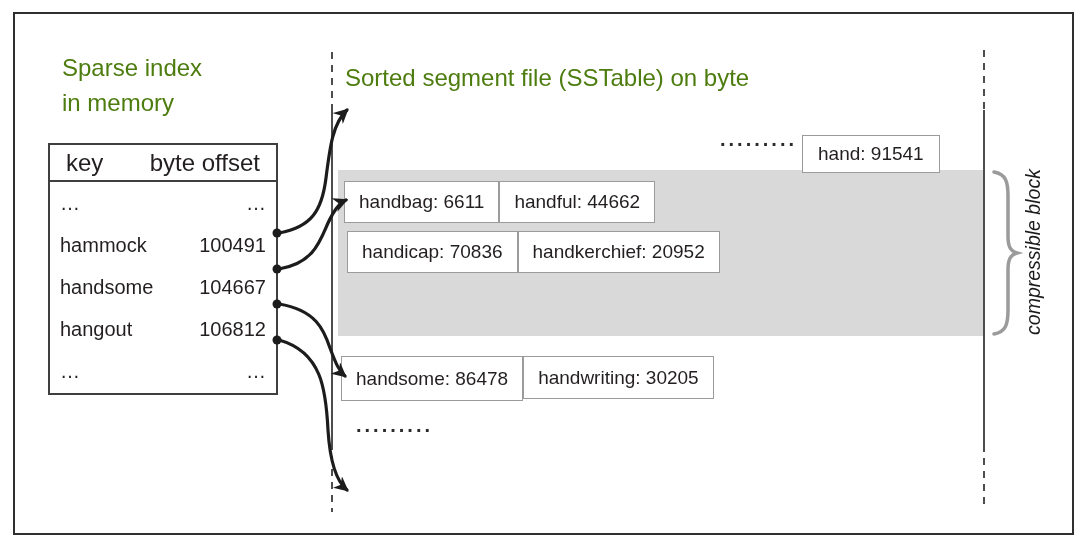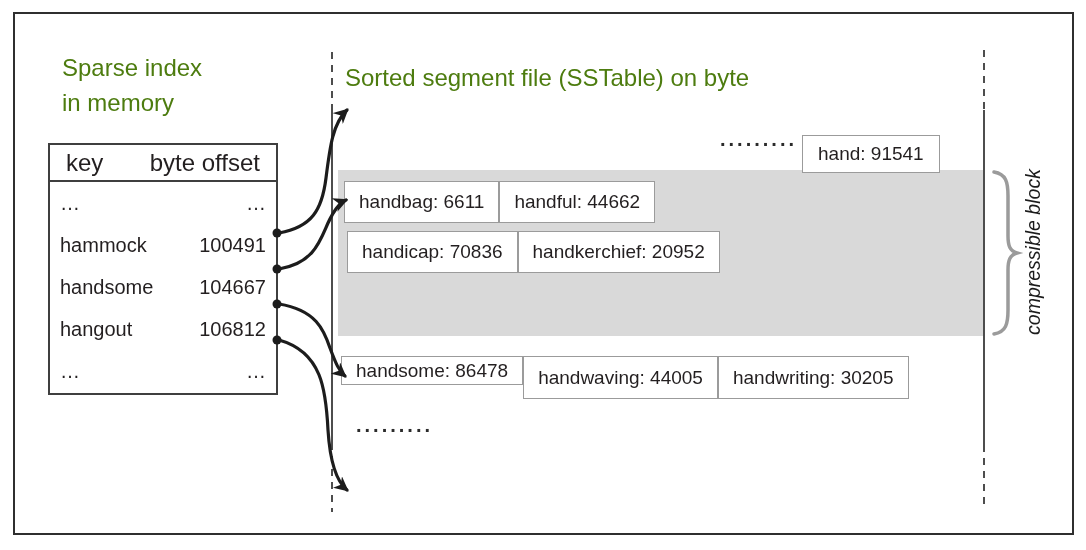--- a/index.html
+++ b/index.html
@@ -105,22 +105,21 @@
     <div class="cell">handful: 44662</div>
   </div>
   <div class="abs cellrow" style="left:347px;top:231px;border-radius:19px;">
     <div class="cell">handicap: 70836</div>
     <div class="cell">handkerchief: 20952</div>
   </div>
   <div class="abs cellrow" style="left:345px;top:281px;">
   </div>
 
   <div class="abs cellrow" style="left:341px;top:356px;">
-    <div class="cell" style="height:29px;">handsome: 86478</div>
-    <div class="cell" style="height:43px;">handwaving: 44005</div>
+    <div class="cell" style="height:45px;">handsome: 86478</div>
     <div class="cell" style="height:43px;">handwriting: 30205</div>
   </div>
 
   <div class="abs dots" style="left:356px;top:414px;">.........</div>
 
   <svg class="abs" style="left:0;top:0;" width="1086" height="550" viewBox="0 0 1086 550">
     <defs>
       <marker id="ah" viewBox="0 0 10 10" refX="8.5" refY="5" markerWidth="4.6" markerHeight="4.6" orient="auto">
         <path d="M0,0 L10,5 L0,10 L3,5 Z" fill="#1c1c1c"></path>
       </marker>

